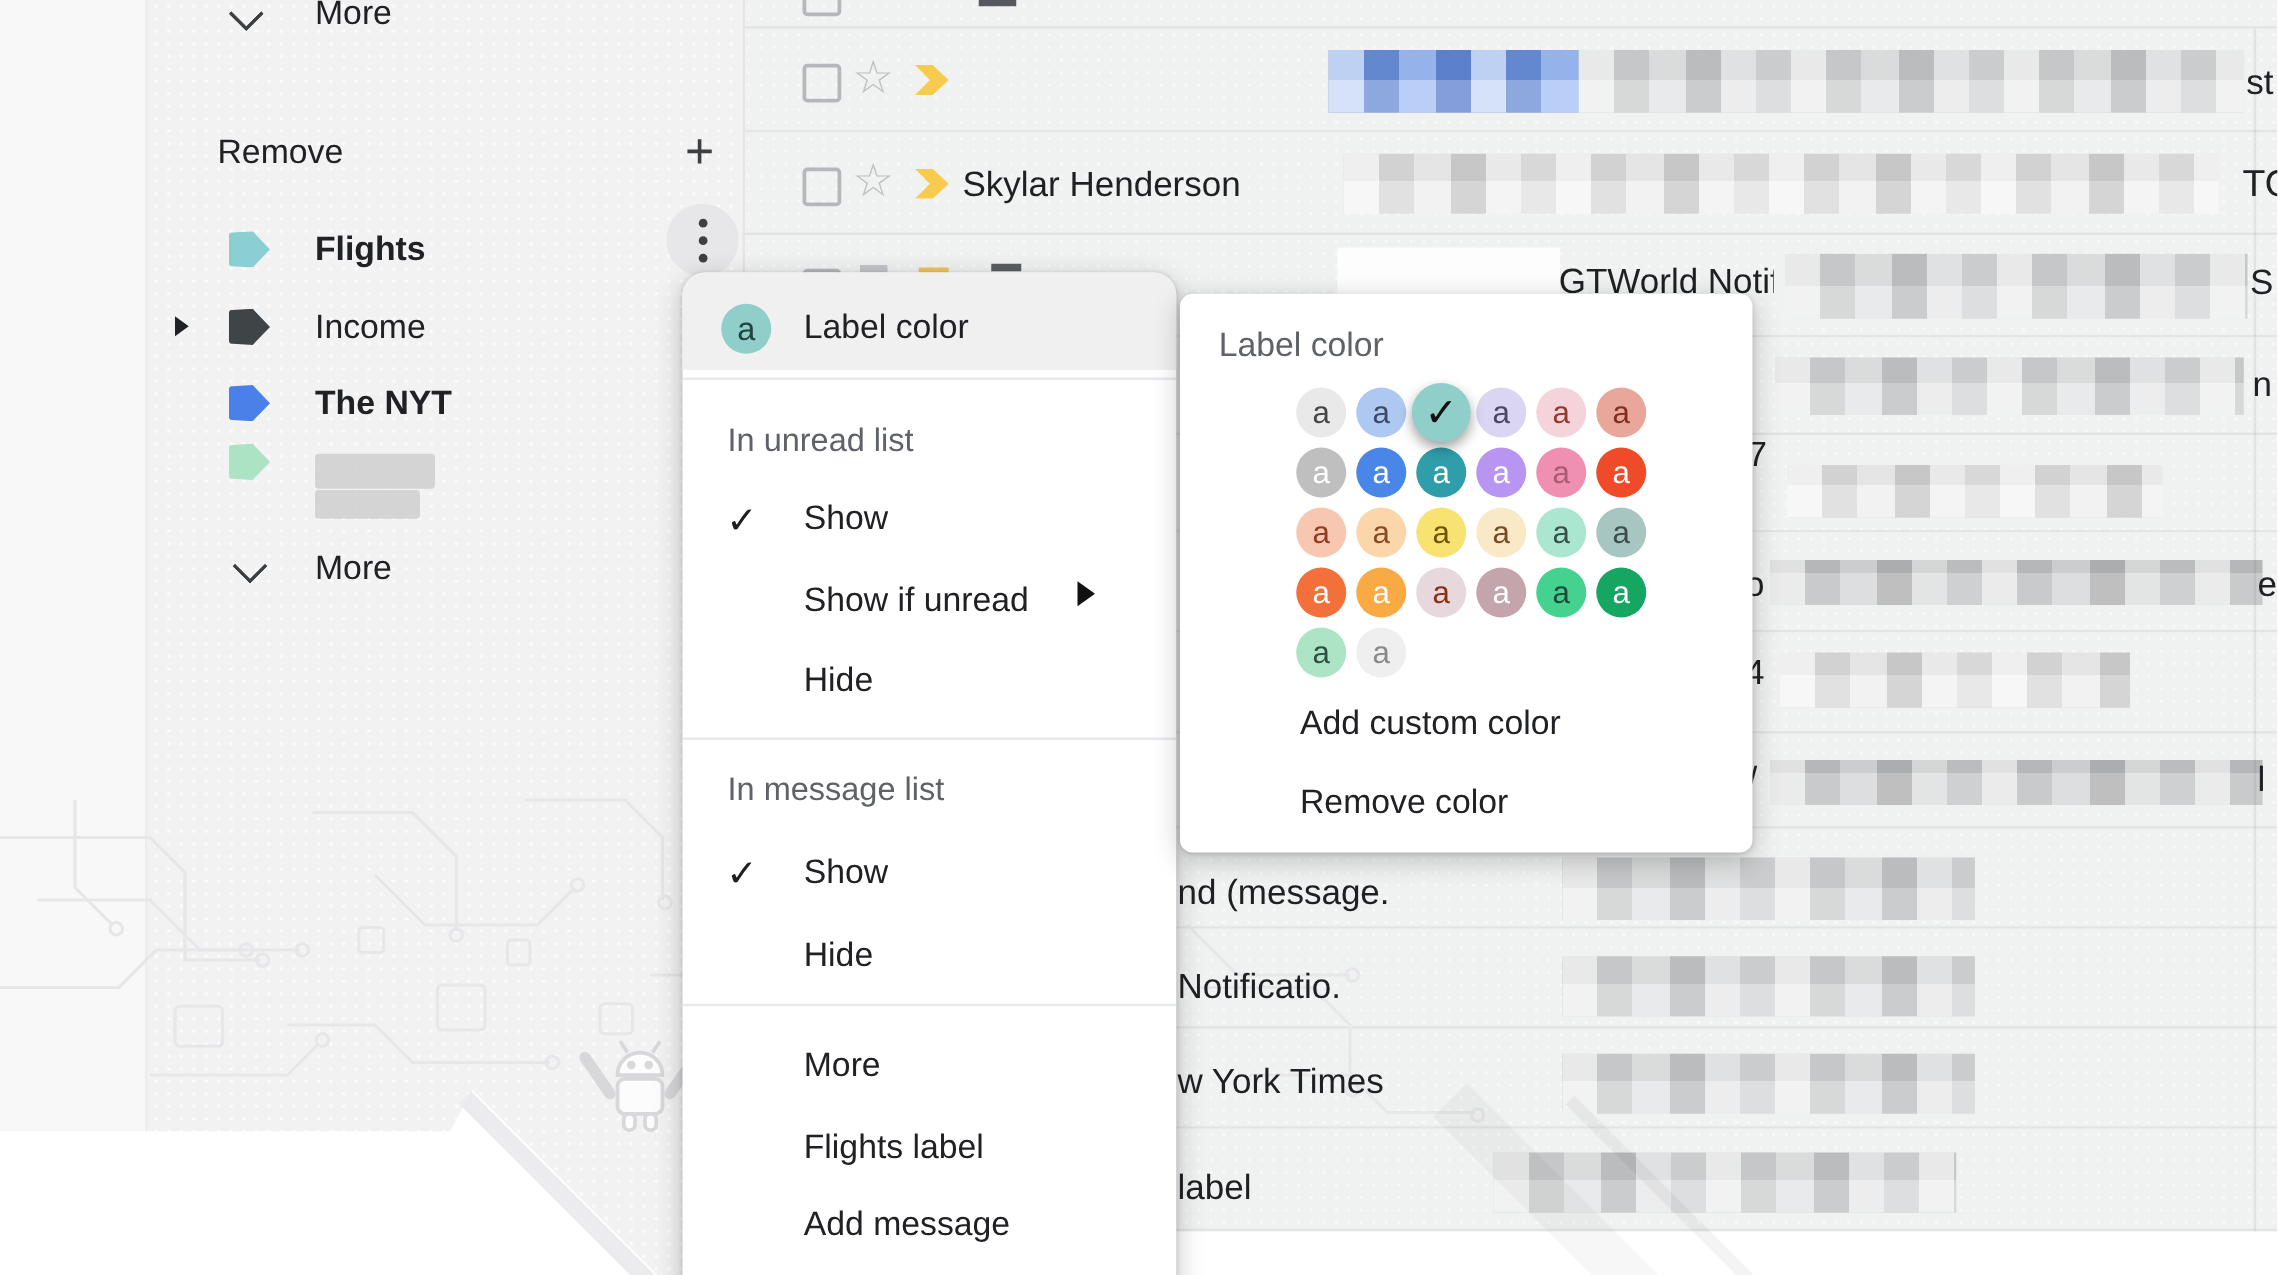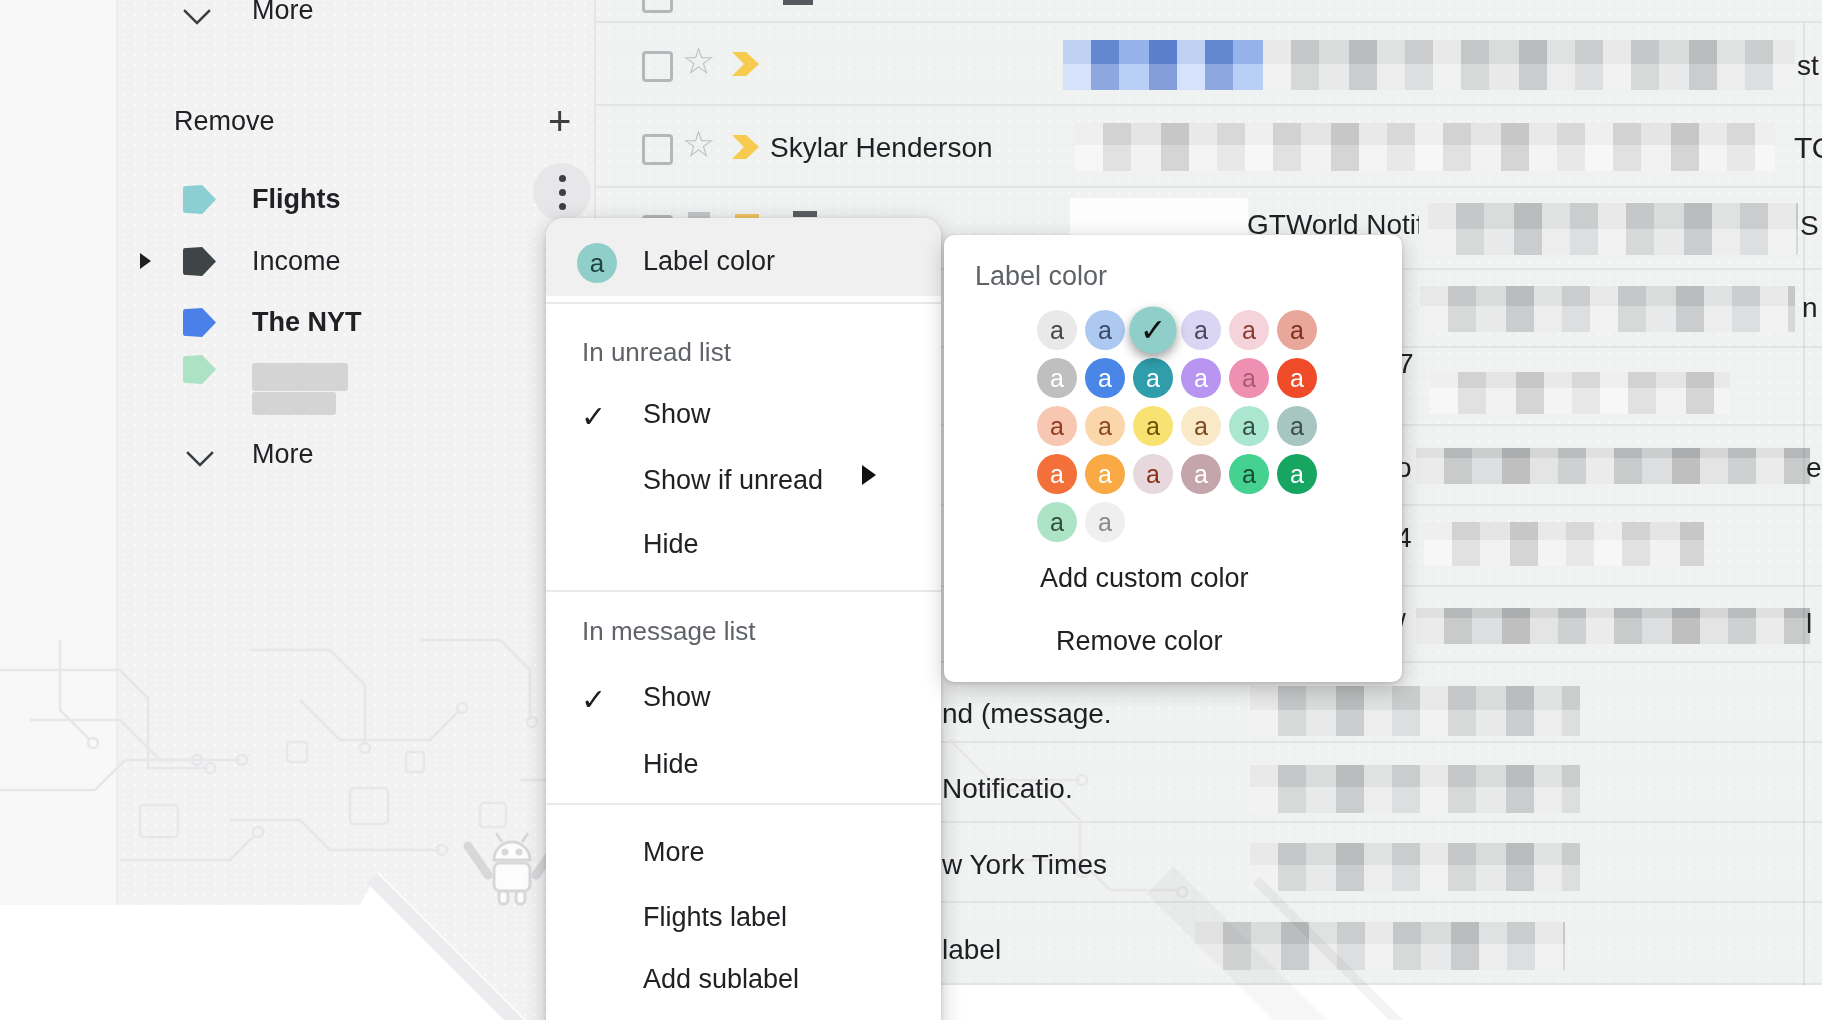--- a/index.html
+++ b/index.html
@@ -255,27 +255,27 @@
     <div class="mdivider" style="top:372px"></div>
 
     <div class="mi-head" style="left:36px;top:398px">In message list</div>
     <div class="mi-check" style="left:35px;top:467px">✓</div>
     <div class="mi-label" style="left:97px;top:464px">Show</div>
     <div class="mi-label" style="left:97px;top:531px">Hide</div>
     <div class="mdivider" style="top:585px"></div>
 
     <div class="mi-label" style="left:97px;top:619px">More</div>
     <div class="mi-label" style="left:97px;top:684px">Flights label</div>
-    <div class="mi-label" style="left:97px;top:746px">Add sublabel</div>
+    <div class="mi-label" style="left:97px;top:746px">Add message</div>
   </div>
 
   <div class="abs menu menu-sub">
     <div class="mi-head" style="left:31px;top:26px;font-size:27px">Label color</div>
     <div class="mi-label" style="left:96px;top:328px">Add custom color</div>
-    <div class="mi-label" style="left:112px;top:391px">Remove color</div>
+    <div class="mi-label" style="left:96px;top:391px">Remove color</div>
   </div>
   <div class="abs swatch-grid">
       <div class="swatch" style="background: rgb(233, 233, 233); color: rgb(71, 71, 71);">a</div>
       <div class="swatch" style="background: rgb(174, 201, 241); color: rgb(61, 74, 102);">a</div>
       <div class="swatch selected" style="background: rgb(143, 206, 201); color: rgb(17, 17, 17);">✓</div>
       <div class="swatch" style="background: rgb(217, 213, 242); color: rgb(77, 69, 96);">a</div>
       <div class="swatch" style="background: rgb(245, 211, 218); color: rgb(140, 59, 47);">a</div>
       <div class="swatch" style="background: rgb(232, 167, 154); color: rgb(126, 47, 29);">a</div>
       <div class="swatch" style="background: rgb(191, 191, 191); color: rgb(255, 255, 255);">a</div>
       <div class="swatch" style="background: rgb(74, 133, 232); color: rgb(255, 255, 255);">a</div>

